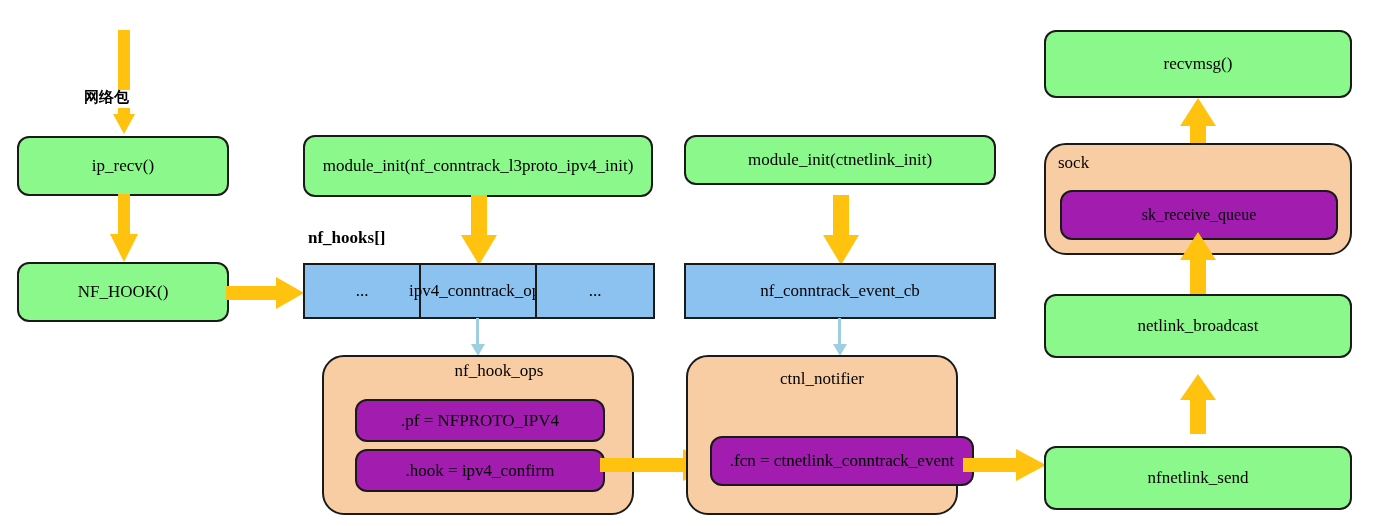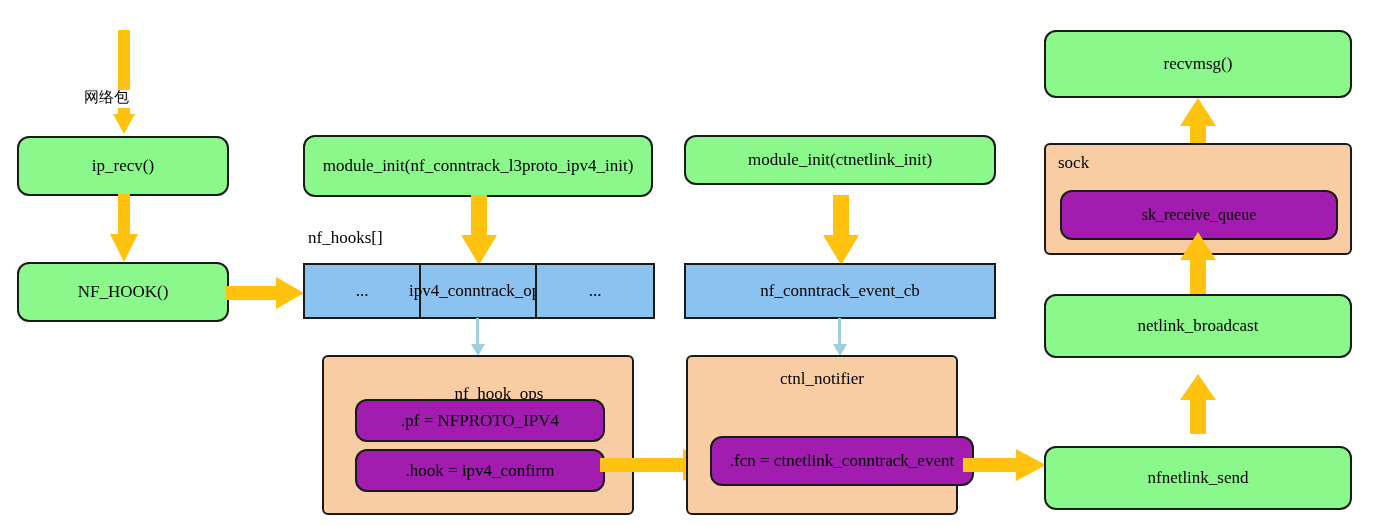--- a/index.html
+++ b/index.html
@@ -29,33 +29,34 @@
   .green {
     background: #8bf88b;
     border-radius: 12px;
   }
   .blue {
     background: #8cc2f0;
     border-radius: 0;
   }
   .orange {
     background: #f9cda4;
-    border-radius: 6px;
+    border-radius: 22px;
     display: block;
   }
   .pink {
     background: #a21caf;
     border-radius: 12px;
   }
   .plain-label {
     position: absolute;
     color: #000000;
     background: transparent;
     border: none;
     white-space: nowrap;
+    font-weight: bold;
   }
   .group-title {
     position: absolute;
     left: 0;
     right: 0;
     text-align: center;
     color: #000000;
   }
   .group-title-left {
     position: absolute;
@@ -131,21 +132,21 @@
   </div>
 
   <div class="arrow" style="left:467px; top:318px; width:22px; height:40px;">
     <svg width="22" height="40" viewBox="0 0 22 40">
       <rect x="9" y="0" width="3" height="28" fill="#9ecfe0"></rect>
       <polygon points="4,26 18,26 11,38" fill="#9ecfe0"></polygon>
     </svg>
   </div>
 
   <div class="node orange" style="left:322px; top:355px; width:312px; height:160px;">
-    <div class="group-title fs17" style="top:27px;padding-left:42px;">nf_hook_ops</div>
+    <div class="group-title fs17" style="top:4px;padding-left:42px;">nf_hook_ops</div>
     <div class="node pink fs17" style="left:31px; top:42px; width:250px; height:43px;">
       <span>.pf = NFPROTO_IPV4</span>
     </div>
     <div class="node pink fs17" style="left:31px; top:92px; width:250px; height:43px;">
       <span>.hook = ipv4_confirm</span>
     </div>
   </div>
 
   <div class="arrow" style="left:600px; top:443px; width:115px; height:44px;">
     <svg width="115" height="44" viewBox="0 0 115 44">

